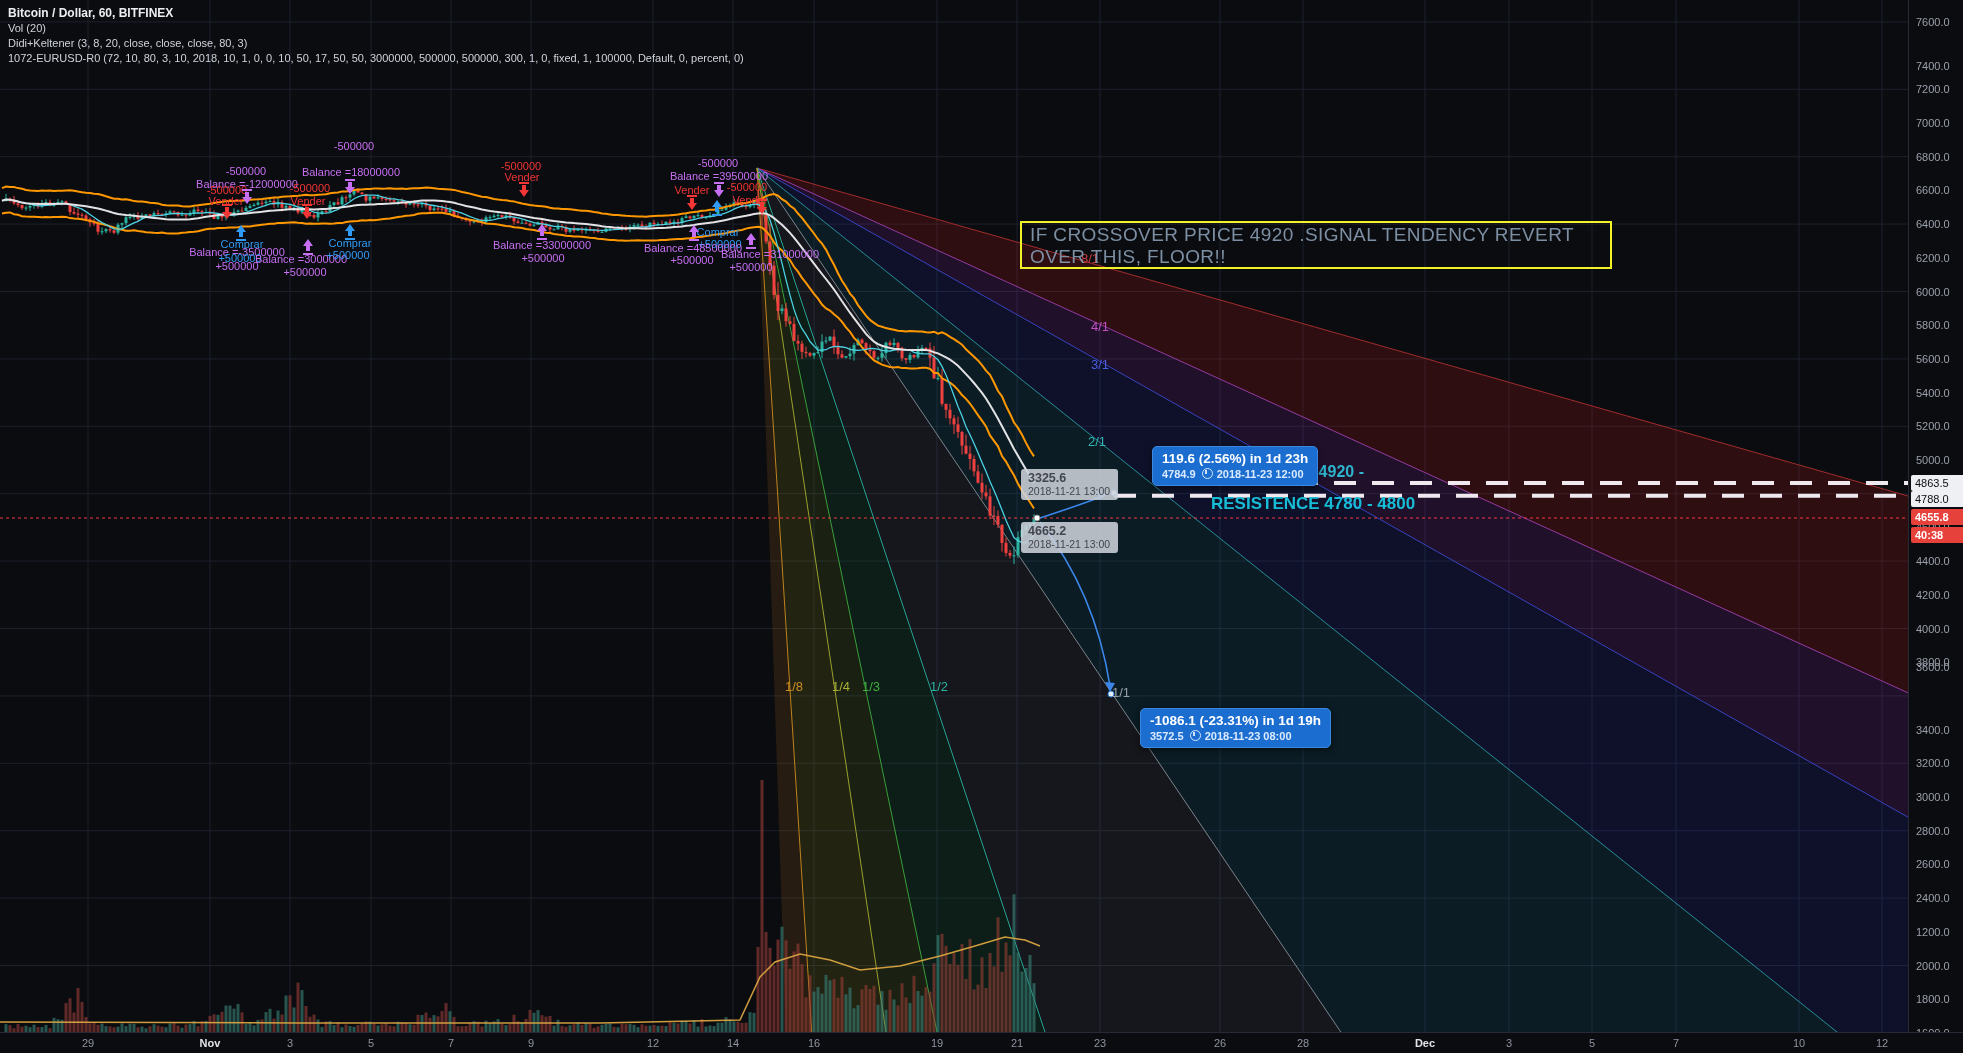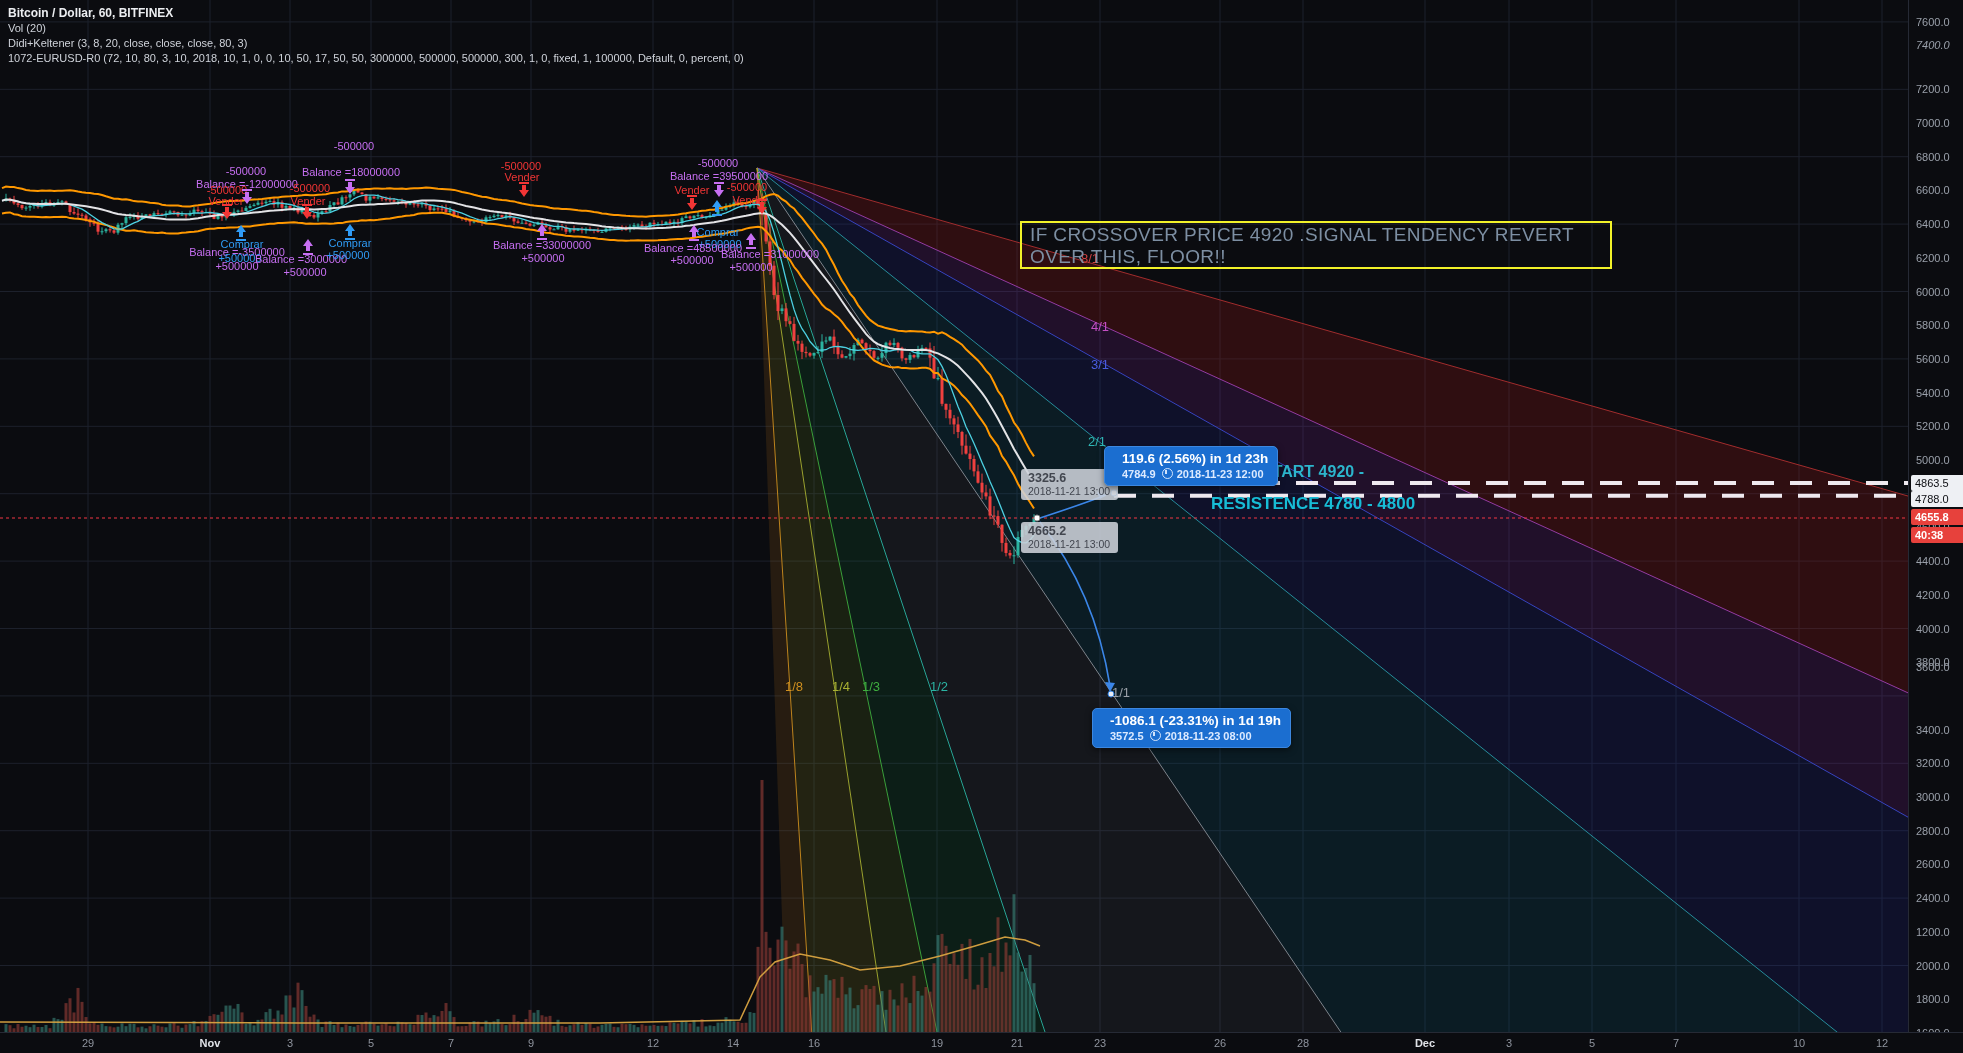--- a/index.html
+++ b/index.html
@@ -12,21 +12,21 @@
   .fanlab{position:absolute;transform:translate(-50%,-50%);font-size:13px;white-space:nowrap;}
   .sigarrow{position:absolute;}
   #legend{position:absolute;left:8px;top:5px;z-index:6;color:#cfd3da;}
   #legend .l1{font-size:12px;font-weight:bold;color:#eceef1;line-height:16px;}
   #legend .li{font-size:11px;line-height:15px;}
   #note-box{position:absolute;left:1020px;top:221px;width:572px;height:42px;z-index:4;
     border:2px solid #f2f229;color:#7d8fa3;font-size:19px;line-height:22px;padding:1px 8px;letter-spacing:.4px;}
   #start-label{position:absolute;left:1262px;top:463px;z-index:4;color:#2cb5cc;font-size:16px;font-weight:bold;white-space:nowrap;}
   #resistance-label{position:absolute;left:1211px;top:494px;z-index:4;color:#17bdd6;font-size:17px;font-weight:bold;white-space:nowrap;}
   .tv-tt{position:absolute;z-index:5;background:#1b6ed0;border:1px solid #3c87df;border-radius:5px;
-    padding:4px 9px 5px 17px;color:#fff;white-space:nowrap;box-shadow:0 2px 6px rgba(0,0,0,.5);}
+    padding:4px 9px 5px 9px;color:#fff;white-space:nowrap;box-shadow:0 2px 6px rgba(0,0,0,.5);margin-left:48px;}
   .tv-tt .tt1{font-size:13.5px;font-weight:bold;}
   .tv-tt .tt2{font-size:11px;font-weight:bold;color:#dceaff;margin-top:2px;}
   #tt-up{left:1104px;top:446px;} #tt-down{left:1092px;top:708px;}
   .clock{display:inline-block;width:9px;height:9px;border:1.5px solid rgba(230,240,255,.9);border-radius:50%;
     margin:0 4px -1px 6px;position:relative;}
   .clock::after{content:"";position:absolute;left:2.5px;top:1px;width:1.5px;height:3.5px;background:rgba(230,240,255,.9);}
   .pt-label{position:absolute;z-index:4;background:rgba(205,209,218,.88);border-radius:3px;color:#42464f;
     padding:2px 8px 3px 7px;white-space:nowrap;}
   .pt-label .pl-price{font-size:12.5px;font-weight:bold;}
   .pt-label .pl-date{font-size:10.5px;}
@@ -1046,21 +1046,21 @@
     <div class="pl-price">4665.2</div>
     <div class="pl-date">2018-11-21 13:00</div>
   </div>
 
   <div id="price-axis">
     <div class="flag white" id="flag-1">4863.5</div>
     <div class="flag white" id="flag-2">4788.0</div>
     <div class="flag red" id="flag-last">4655.8</div>
     <div class="flag red" id="flag-countdown">40:38</div>
   <div class="ptick" style="top: 21.905px;">7600.0</div>
-      <div class="ptick" style="top: 45px; font-style: italic;">7400.0</div>
+      <div class="ptick" style="top: 66px;">7400.0</div>
       <div class="ptick" style="top: 89.305px;">7200.0</div>
       <div class="ptick" style="top: 123.005px;">7000.0</div>
       <div class="ptick" style="top: 156.705px;">6800.0</div>
       <div class="ptick" style="top: 190.405px;">6600.0</div>
       <div class="ptick" style="top: 224.105px;">6400.0</div>
       <div class="ptick" style="top: 257.805px;">6200.0</div>
       <div class="ptick" style="top: 291.505px;">6000.0</div>
       <div class="ptick" style="top: 325.205px;">5800.0</div>
       <div class="ptick" style="top: 358.905px;">5600.0</div>
       <div class="ptick" style="top: 392.605px;">5400.0</div>

